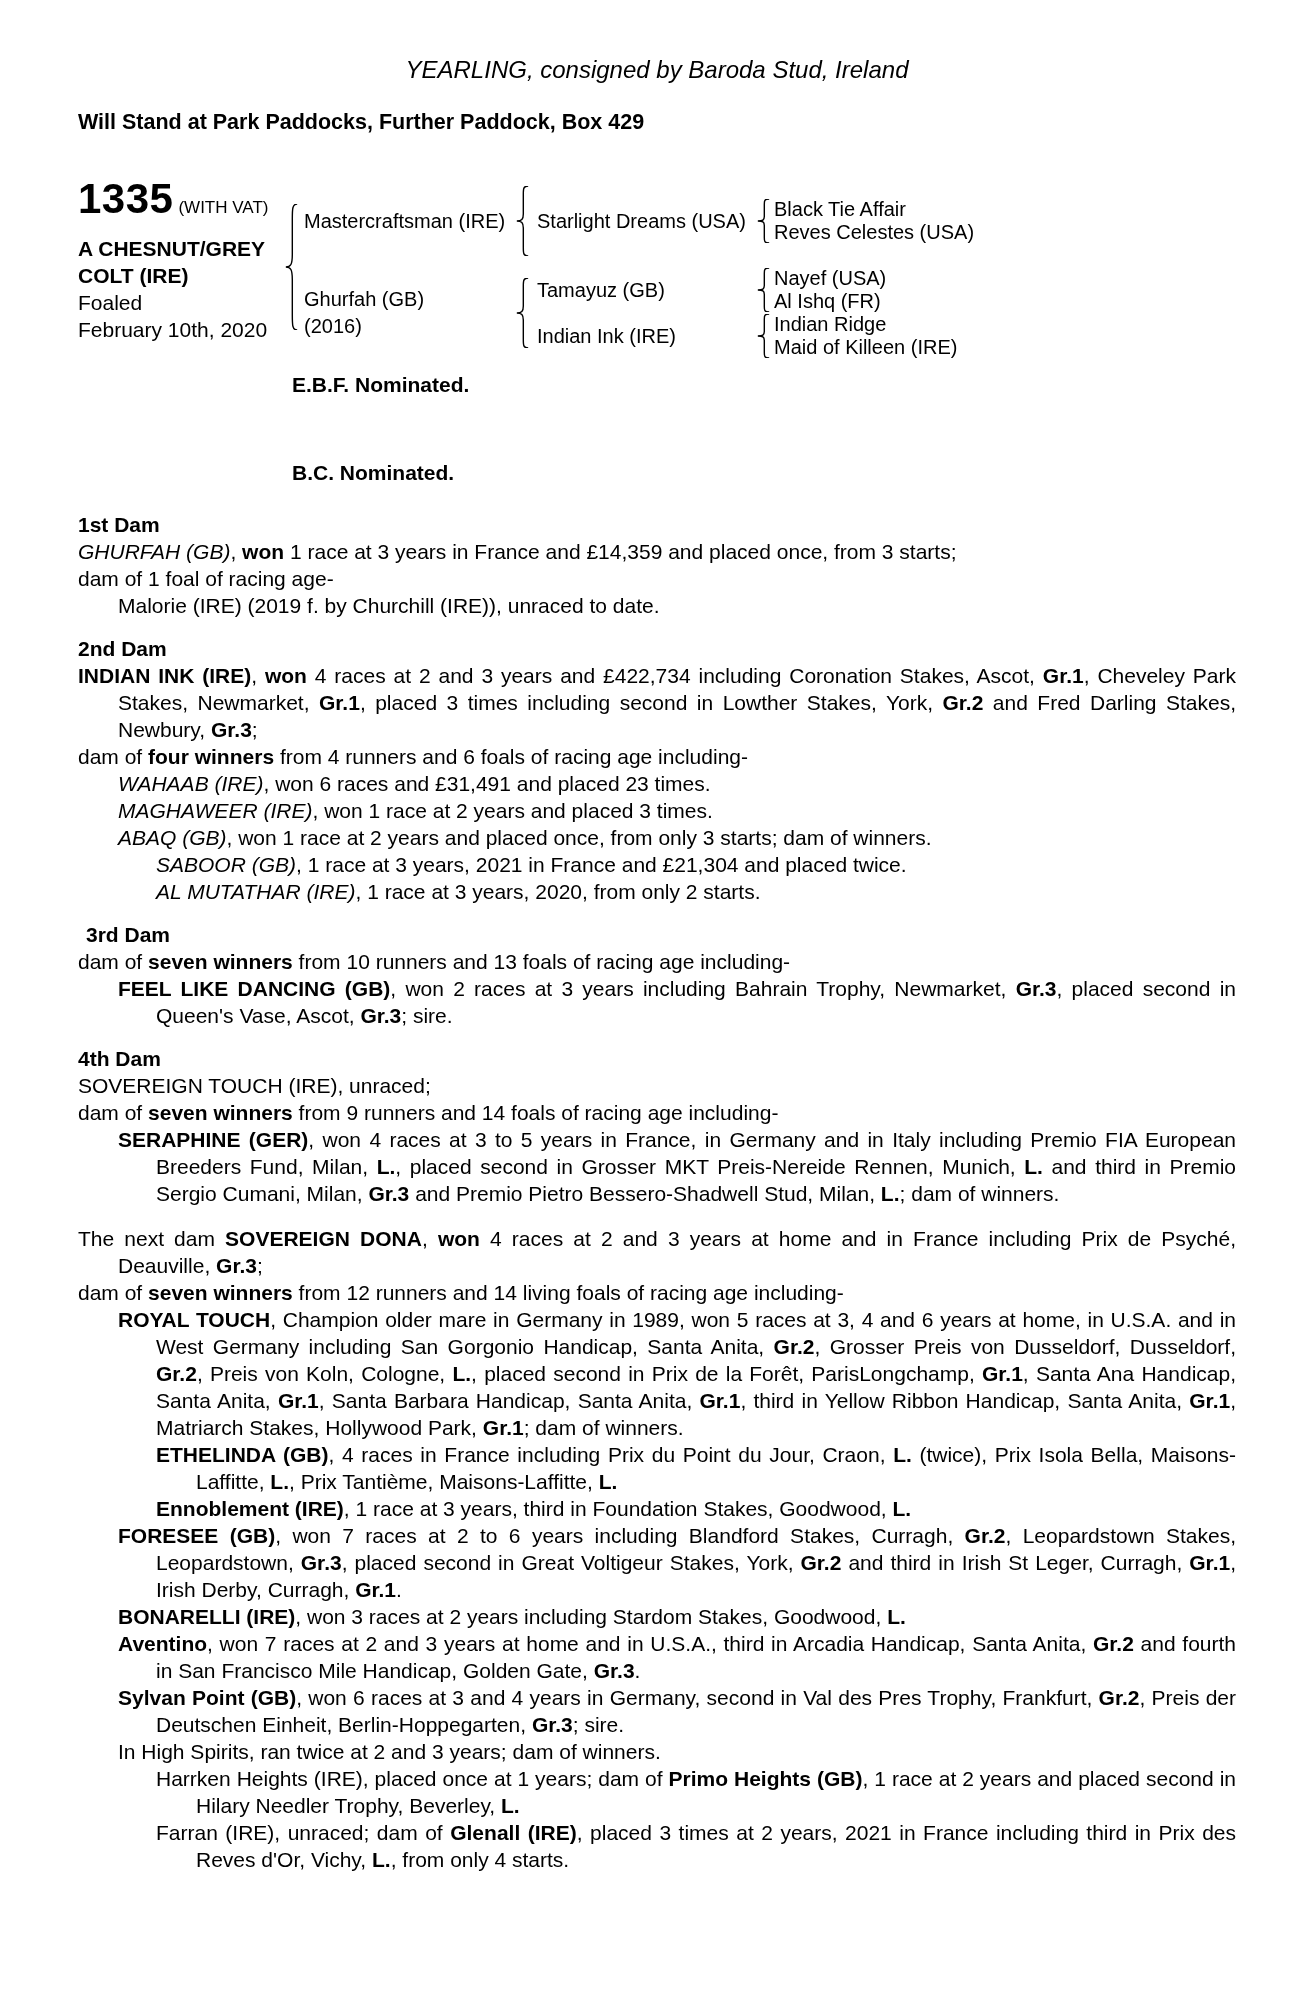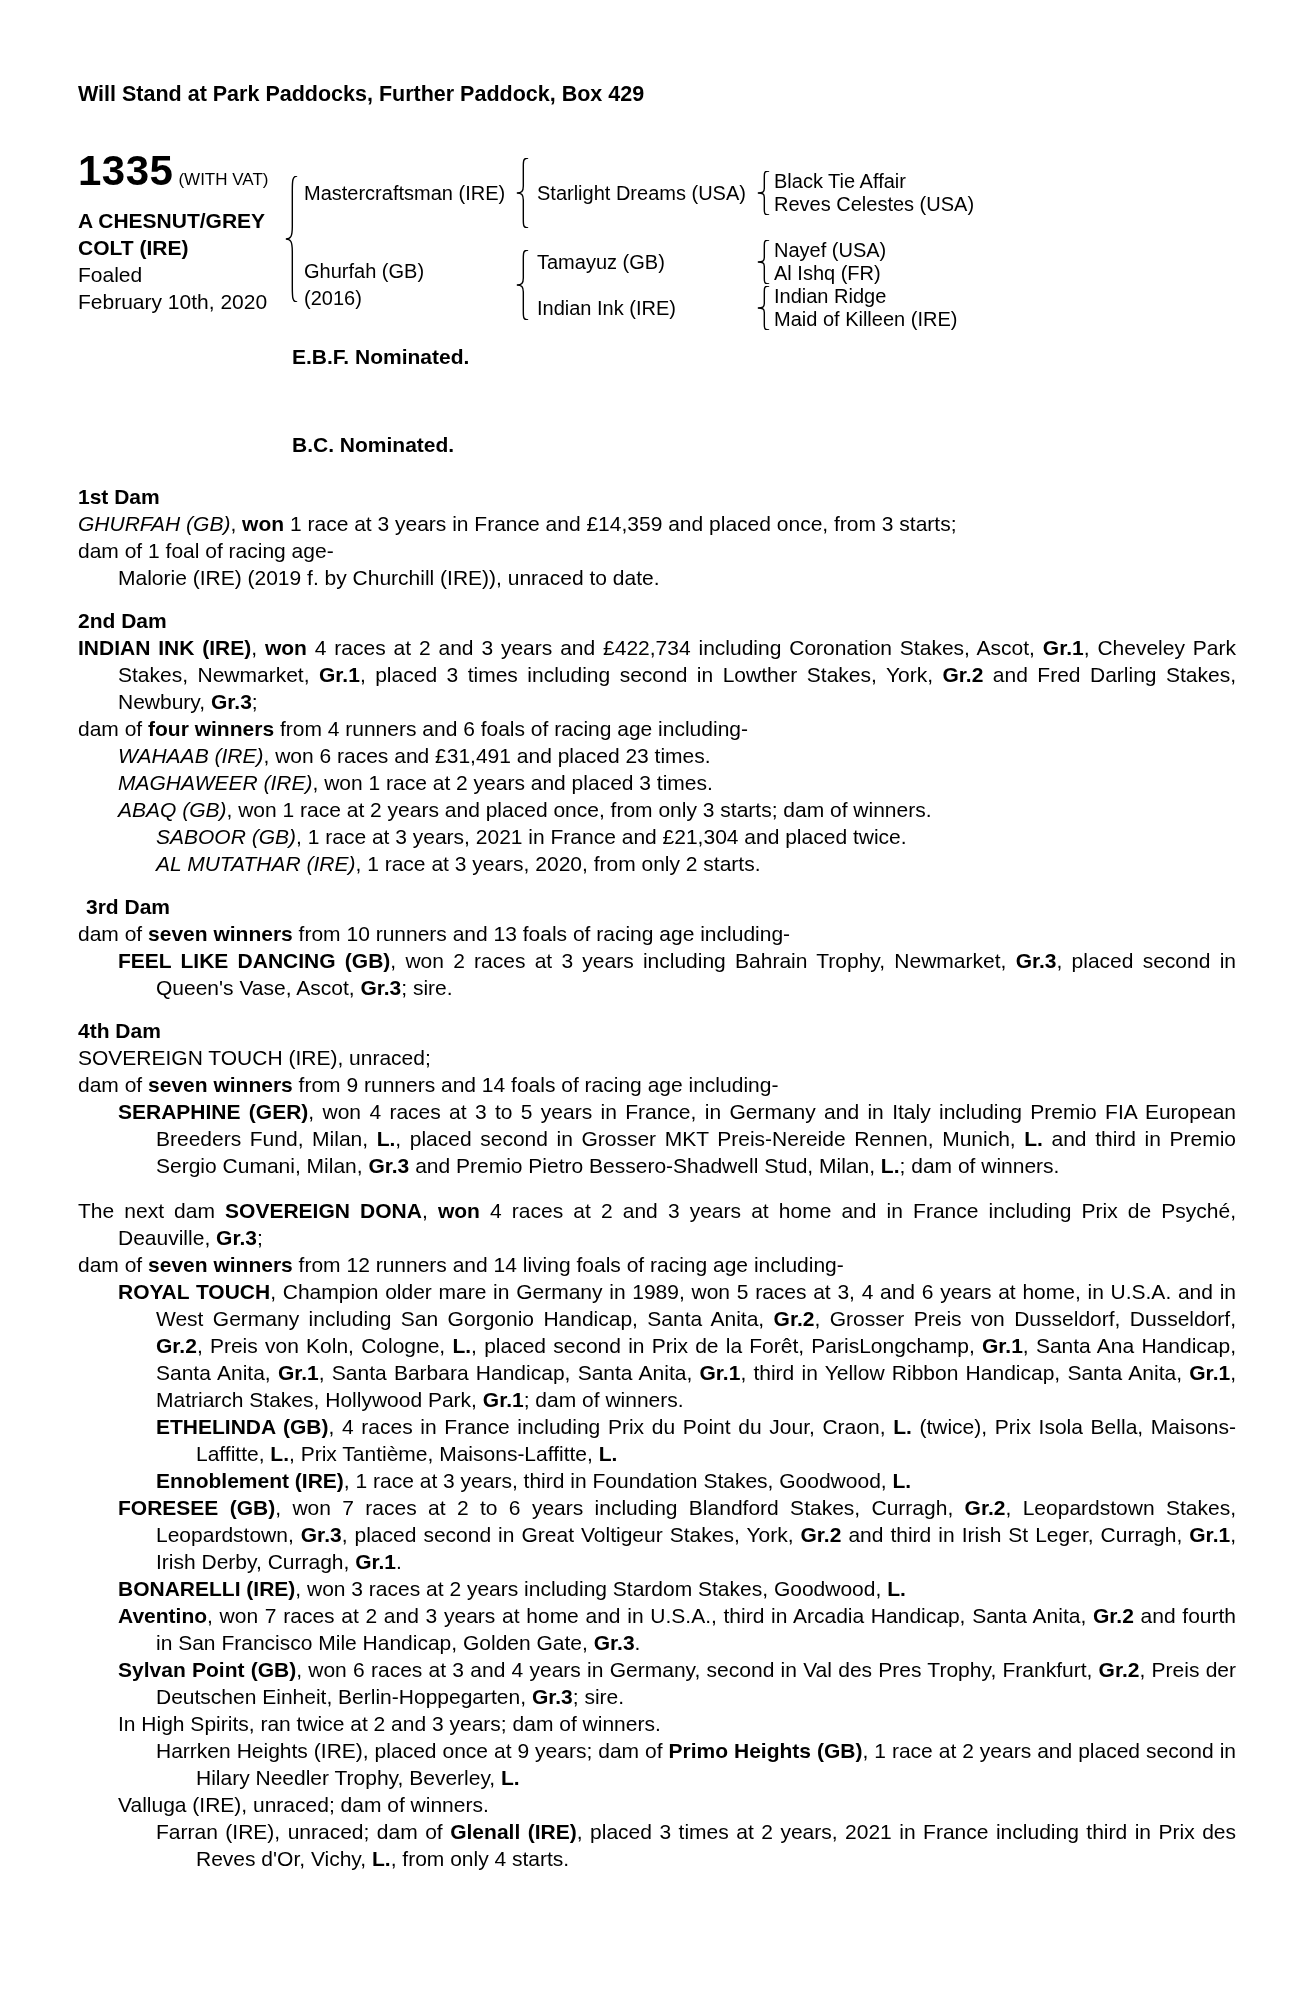--- a/index.html
+++ b/index.html
@@ -40,20 +40,21 @@
   .dam-heading { font-weight:bold; }
   .para { text-align:justify; }
   .b { font-weight:bold; }
   .i { font-style:italic; }
 </style>
 </head>
 <body>
 
 <div class="page">
 
+  <div class="title">YEARLING, consigned by Baroda Stud, Ireland</div>
 
   <div class="stand-line">Will Stand at Park Paddocks, Further Paddock, Box 429</div>
 
   <div class="lot-block">
     <div class="lot-left">
       <div>
         <span class="lot-no">1335</span><span class="vat">(WITH VAT)</span>
       </div>
       <div class="desc">
         <div class="bold">A CHESNUT/GREY</div>
@@ -152,18 +153,17 @@
       <div class="para" style="margin-top: 18px; padding-left: 40px; text-indent: -40px;"><span>The next dam </span><span class="b">SOVEREIGN DONA</span><span>, </span><span class="b">won</span><span> 4 races at 2 and 3 years at home and in France including Prix de Psyché, Deauville, </span><span class="b">Gr.3</span><span>;</span></div>
       <div class="para" style="padding-left: 40px; text-indent: -40px;"><span>dam of </span><span class="b">seven winners</span><span> from 12 runners and 14 living foals of racing age including-</span></div>
       <div class="para" style="padding-left: 78px; text-indent: -38px;"><span class="b">ROYAL TOUCH</span><span>, Champion older mare in Germany in 1989, won 5 races at 3, 4 and 6 years at home, in U.S.A. and in West Germany including San Gorgonio Handicap, Santa Anita, </span><span class="b">Gr.2</span><span>, Grosser Preis von Dusseldorf, Dusseldorf, </span><span class="b">Gr.2</span><span>, Preis von Koln, Cologne, </span><span class="b">L.</span><span>, placed second in Prix de la Forêt, ParisLongchamp, </span><span class="b">Gr.1</span><span>, Santa Ana Handicap, Santa Anita, </span><span class="b">Gr.1</span><span>, Santa Barbara Handicap, Santa Anita, </span><span class="b">Gr.1</span><span>, third in Yellow Ribbon Handicap, Santa Anita, </span><span class="b">Gr.1</span><span>, Matriarch Stakes, Hollywood Park, </span><span class="b">Gr.1</span><span>; dam of winners.</span></div>
       <div class="para" style="padding-left: 118px; text-indent: -40px;"><span class="b">ETHELINDA (GB)</span><span>, 4 races in France including Prix du Point du Jour, Craon, </span><span class="b">L.</span><span> (twice), Prix Isola Bella, Maisons-Laffitte, </span><span class="b">L.</span><span>, Prix Tantième, Maisons-Laffitte, </span><span class="b">L.</span></div>
       <div class="para" style="padding-left: 118px; text-indent: -40px;"><span class="b">Ennoblement (IRE)</span><span>, 1 race at 3 years, third in Foundation Stakes, Goodwood, </span><span class="b">L.</span></div>
       <div class="para" style="padding-left: 78px; text-indent: -38px;"><span class="b">FORESEE (GB)</span><span>, won 7 races at 2 to 6 years including Blandford Stakes, Curragh, </span><span class="b">Gr.2</span><span>, Leopardstown Stakes, Leopardstown, </span><span class="b">Gr.3</span><span>, placed second in Great Voltigeur Stakes, York, </span><span class="b">Gr.2</span><span> and third in Irish St Leger, Curragh, </span><span class="b">Gr.1</span><span>, Irish Derby, Curragh, </span><span class="b">Gr.1</span><span>.</span></div>
       <div class="para" style="padding-left: 78px; text-indent: -38px;"><span class="b">BONARELLI (IRE)</span><span>, won 3 races at 2 years including Stardom Stakes, Goodwood, </span><span class="b">L.</span></div>
       <div class="para" style="padding-left: 78px; text-indent: -38px;"><span class="b">Aventino</span><span>, won 7 races at 2 and 3 years at home and in U.S.A., third in Arcadia Handicap, Santa Anita, </span><span class="b">Gr.2</span><span> and fourth in San Francisco Mile Handicap, Golden Gate, </span><span class="b">Gr.3</span><span>.</span></div>
       <div class="para" style="padding-left: 78px; text-indent: -38px;"><span class="b">Sylvan Point (GB)</span><span>, won 6 races at 3 and 4 years in Germany, second in Val des Pres Trophy, Frankfurt, </span><span class="b">Gr.2</span><span>, Preis der Deutschen Einheit, Berlin-Hoppegarten, </span><span class="b">Gr.3</span><span>; sire.</span></div>
       <div class="para" style="padding-left: 78px; text-indent: -38px;"><span>In High Spirits, ran twice at 2 and 3 years; dam of winners.</span></div>
-      <div class="para" style="padding-left: 118px; text-indent: -40px;"><span>Harrken Heights (IRE), placed once at 9 years; dam of </span><span class="b">Primo Heights (GB)</span><span>, 1 race at 2 years and placed second in Hilary Needler Trophy, Beverley, </span><span class="b">L.</span></div>
-      <div class="para" style="padding-left: 78px; text-indent: -38px;"><span>Valluga (IRE), unraced; dam of winners.</span></div>
+      <div class="para" style="padding-left: 118px; text-indent: -40px;"><span>Harrken Heights (IRE), placed once at 1 years; dam of </span><span class="b">Primo Heights (GB)</span><span>, 1 race at 2 years and placed second in Hilary Needler Trophy, Beverley, </span><span class="b">L.</span></div>
       <div class="para" style="padding-left: 118px; text-indent: -40px;"><span>Farran (IRE), unraced; dam of </span><span class="b">Glenall (IRE)</span><span>, placed 3 times at 2 years, 2021 in France including third in Prix des Reves d'Or, Vichy, </span><span class="b">L.</span><span>, from only 4 starts.</span></div>
     </div>
 
 </div>
 
 </body></html>

